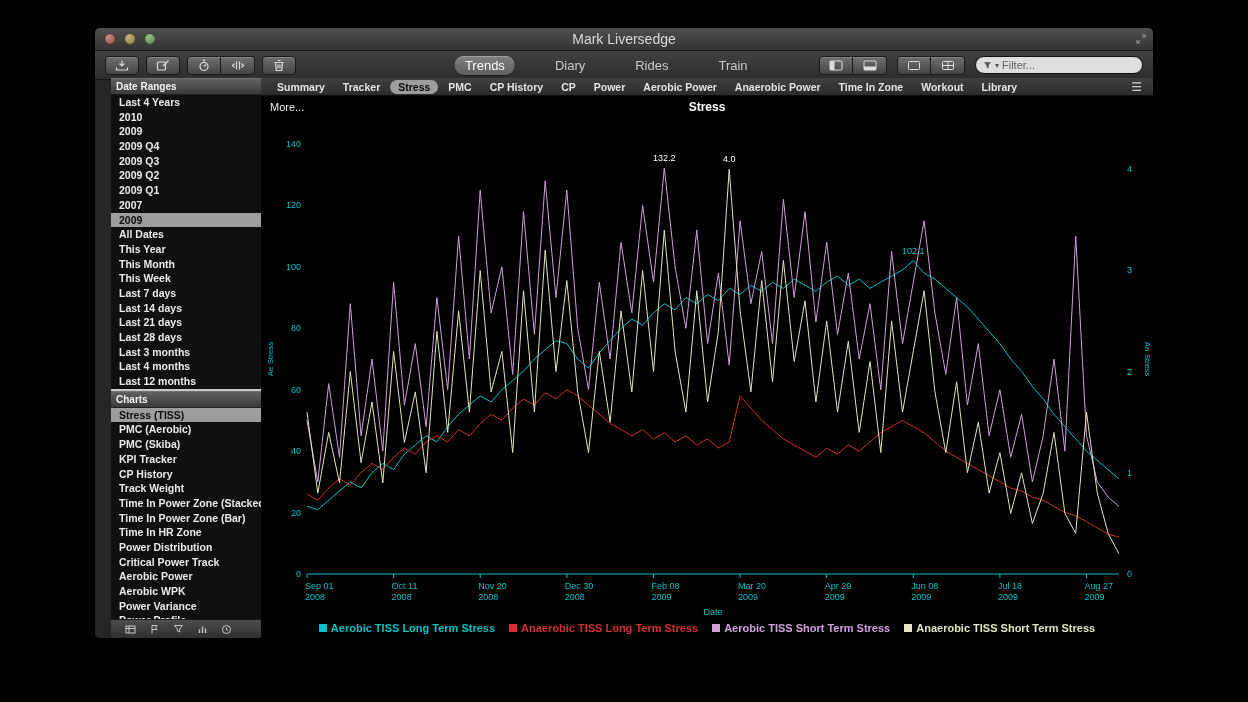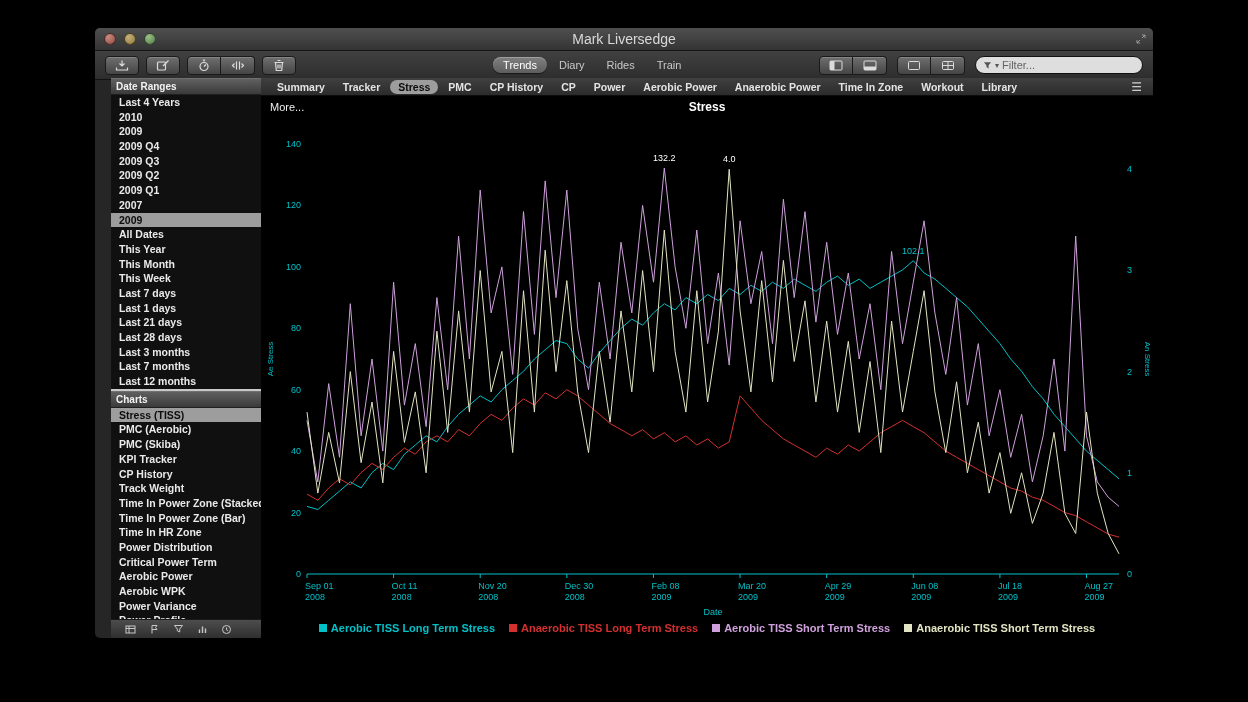--- a/index.html
+++ b/index.html
@@ -20,21 +20,21 @@
   .toolbar{height:28px;background:linear-gradient(#414141,#2d2d2d);border-bottom:1px solid #121212;
     position:relative;display:flex;align-items:center;padding:0 10px;gap:7px;}
   .tbtn{width:34px;height:19px;border-radius:4px;background:linear-gradient(#6f6f6f,#454545);
     border:1px solid #1a1a1a;box-shadow:inset 0 1px 0 rgba(255,255,255,.16);
     display:flex;align-items:center;justify-content:center;padding:0;}
   .btn-group{display:flex;}
   .btn-group .tbtn{border-radius:0;border-left-width:0;}
   .btn-group .tbtn:first-child{border-radius:4px 0 0 4px;border-left-width:1px;}
   .btn-group .tbtn:last-child{border-radius:0 4px 4px 0;}
   .seg{position:absolute;left:47%;transform:translateX(-50%);display:flex;align-items:center;gap:2px;}
-  .seg-item{font-size:11px;color:#c9c9c9;padding:2px 10px;border-radius:9px;cursor:default;}
+  .seg-item{font-size:13px;color:#c9c9c9;padding:2px 10px;border-radius:9px;cursor:default;margin-left:28px;}
   .seg-item.active{background:linear-gradient(#808080,#5e5e5e);color:#fff;
     box-shadow:inset 0 1px 0 rgba(255,255,255,.25),0 1px 1px rgba(0,0,0,.5);}
   .toolbar-right{margin-left:auto;display:flex;align-items:center;gap:10px;}
   .filter{width:152px;height:16px;border-radius:9px;background:#dedede;border:1px solid #111;
     display:flex;align-items:center;gap:3px;padding:0 7px;font-size:11px;color:#636363;}
   .filter .chev{font-size:8px;color:#555;}
   
   .sidebar{position:absolute;left:16px;top:50px;width:166px;bottom:0;background:#101010;
     border-right:1px solid #000;display:flex;flex-direction:column;overflow:hidden;}
   .side-header{flex:0 0 15px;height:15px;background:linear-gradient(#606060,#3a3a3a);
@@ -178,43 +178,43 @@
         <div class="side-item">2009 Q3</div>
         <div class="side-item">2009 Q2</div>
         <div class="side-item">2009 Q1</div>
         <div class="side-item">2007</div>
         <div class="side-item selected">2009</div>
         <div class="side-item">All Dates</div>
         <div class="side-item">This Year</div>
         <div class="side-item">This Month</div>
         <div class="side-item">This Week</div>
         <div class="side-item">Last 7 days</div>
-        <div class="side-item">Last 1 days</div>
+        <div class="side-item">Last 14 days</div>
         <div class="side-item">Last 21 days</div>
         <div class="side-item">Last 28 days</div>
         <div class="side-item">Last 3 months</div>
-        <div class="side-item">Last 7 months</div>
+        <div class="side-item">Last 4 months</div>
         <div class="side-item">Last 12 months</div>
       </div>
     <div class="splitter"></div>
     <div class="side-header">
       <span>Charts</span>
     </div>
     <div class="side-list" id="charts-list" style="flex:1;">
         <div class="side-item selected">Stress (TISS)</div>
         <div class="side-item">PMC (Aerobic)</div>
         <div class="side-item">PMC (Skiba)</div>
         <div class="side-item">KPI Tracker</div>
         <div class="side-item">CP History</div>
         <div class="side-item">Track Weight</div>
         <div class="side-item">Time In Power Zone (Stacked)</div>
         <div class="side-item">Time In Power Zone (Bar)</div>
         <div class="side-item">Time In HR Zone</div>
         <div class="side-item">Power Distribution</div>
-        <div class="side-item">Critical Power Term</div>
+        <div class="side-item">Critical Power Track</div>
         <div class="side-item">Aerobic Power</div>
         <div class="side-item">Aerobic WPK</div>
         <div class="side-item">Power Variance</div>
         <div class="side-item">Power Profile</div>
       </div>
     <div class="side-bottom">
       <span>
         <svg class="icon" width="11" height="11" viewBox="0 0 11 11" stroke="#c8c8c8" stroke-width="1" fill="none">
             <rect x="1" y="2" width="9" height="7"></rect>
             <path d="M1 4.5h9M4 2v7"></path>

